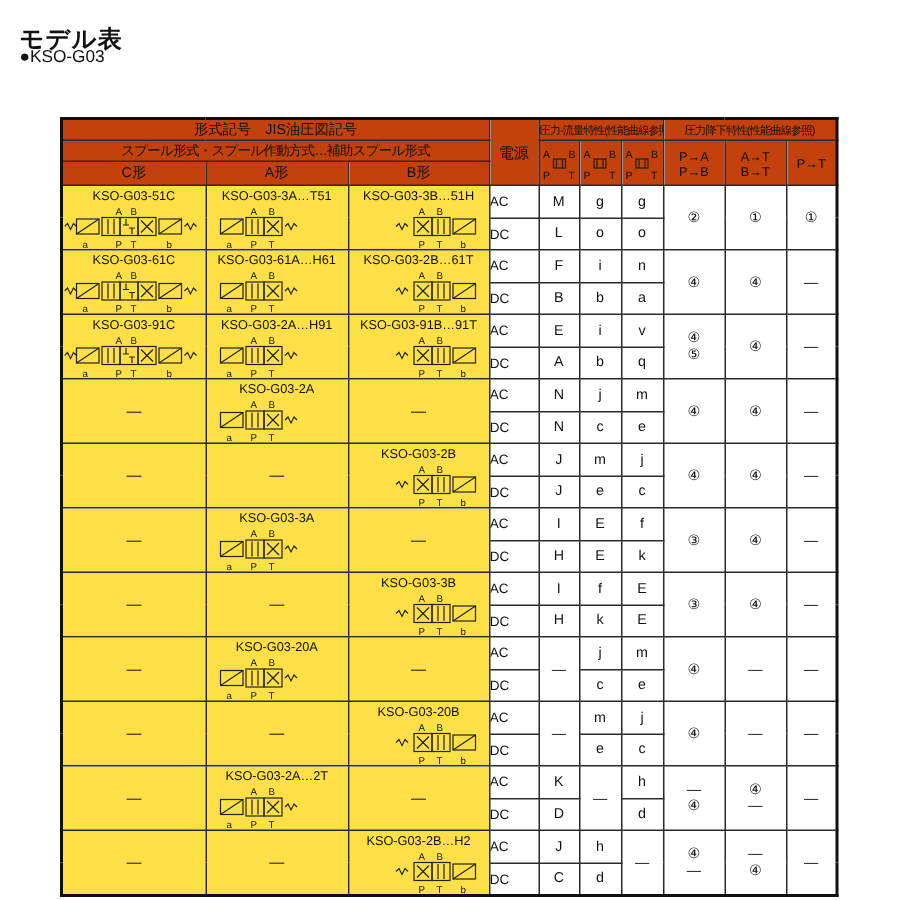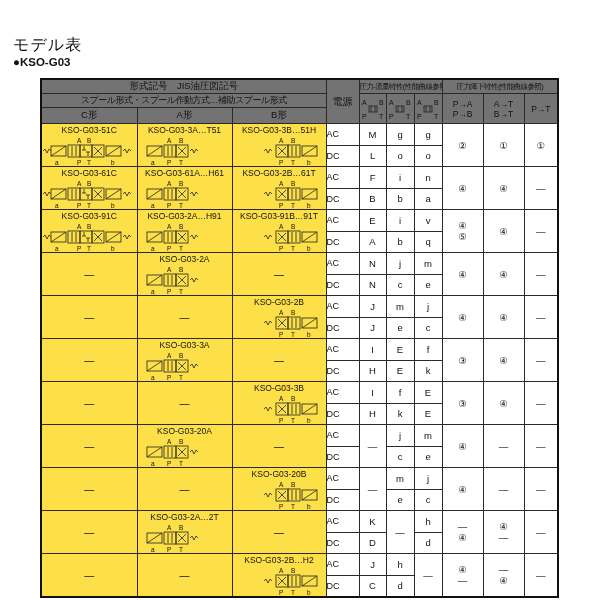--- a/index.html
+++ b/index.html
@@ -1,28 +1,28 @@
 <!DOCTYPE html>
 <html><head>
 <meta charset="utf-8">
 <style>
   html,body{margin:0;padding:0;}
   body{
     width:600px;height:600px;background:#ffffff;position:relative;
     font-family:"Liberation Sans", sans-serif;color:#111;
     -webkit-font-smoothing:antialiased;
   }
-  .page-title{position:absolute;left:13px;top:16px;font-size:16px;font-weight:normal;letter-spacing:1px;margin-top:19px;}
-  .model-label{position:absolute;left:13px;top:56px;font-size:11.5px;font-weight:bold;}
+  .page-title{position:absolute;left:13px;top:16px;font-size:16px;font-weight:bold;letter-spacing:1px;}
+  .model-label{position:absolute;left:13px;top:32px;font-size:11.5px;font-weight:normal;}
   table.model-table{
     position:absolute;left:40px;top:78px;width:518px;
     border-collapse:collapse;table-layout:fixed;border:2px solid #111;
   }
   th,td{border:1px solid #2a2a2a;padding:0;margin:0;overflow:hidden;font-weight:normal;}
-  th{background:#737373;color:#111;text-align:center;vertical-align:middle;}
+  th{background:#c2410c;color:#111;text-align:center;vertical-align:middle;}
   .h-main{font-size:9.5px;}
   .h-sub{font-size:9px;letter-spacing:-0.5px;white-space:nowrap;}
   .h-tiny{font-size:7.5px;letter-spacing:-0.6px;white-space:nowrap;}
   .h-form{font-size:9.5px;}
   .h-pow{font-size:10px;margin-top:48px;}
   .h-drop{font-size:8.5px;line-height:10px;white-space:pre-line;}
   tr.hr1{height:13px;} tr.hr2{height:13px;} tr.hr3{height:16px;}
   tr.sub{height:19.8px;}
   td.model{text-align:center;vertical-align:top;background:#fde047;}
   td.model.empty{vertical-align:middle;font-size:10px;}

